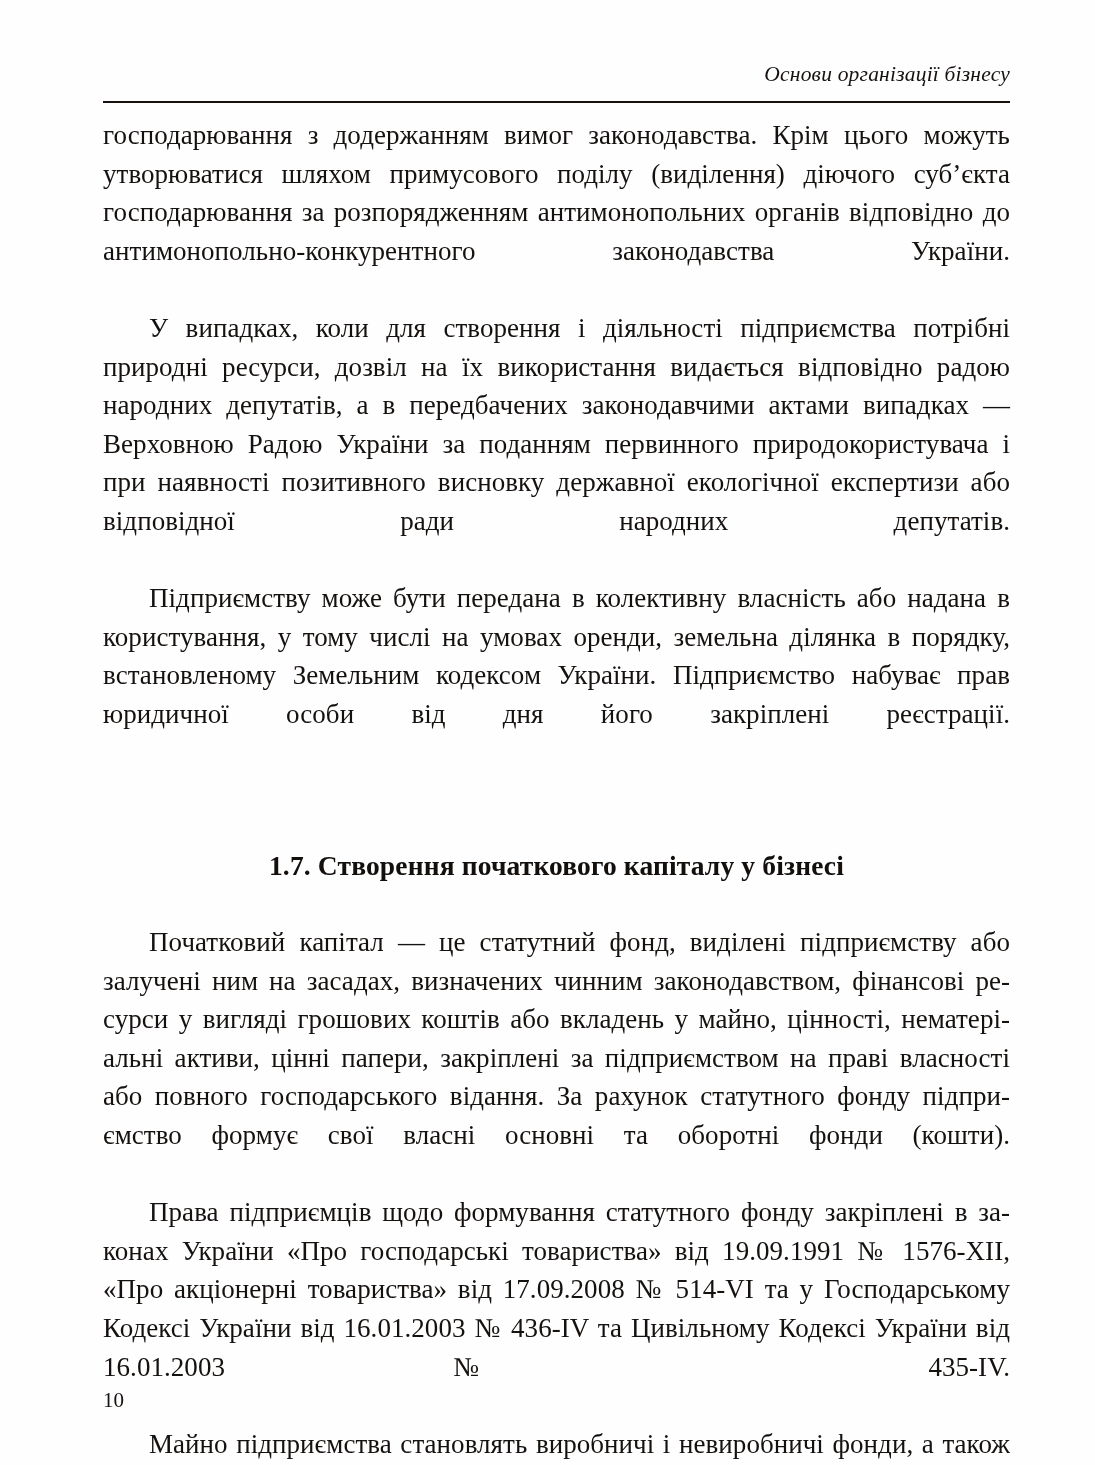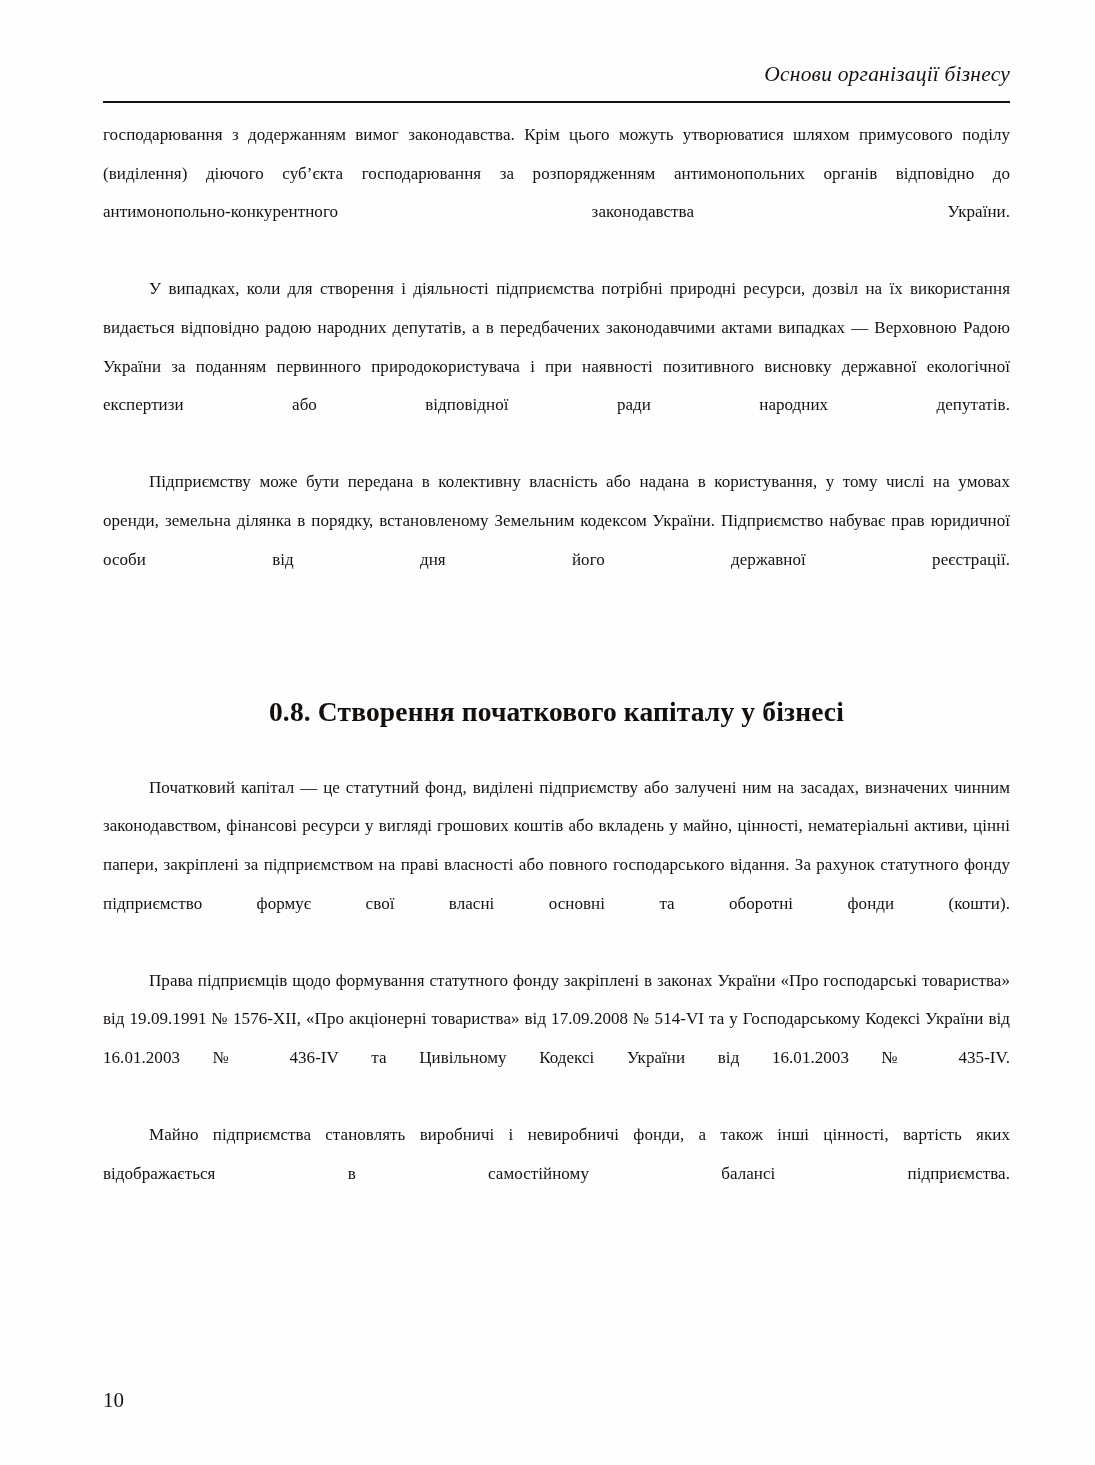--- a/index.html
+++ b/index.html
@@ -50,21 +50,21 @@
   
   .column {
     position: absolute;
     left: 103px;
     top: 116px;
     width: 907px;
   }
 
   p.body {
     margin: 0;
-    font-size: 17px;
+    font-size: 27px;
     line-height: 38.6px;
     text-align: justify;
     text-justify: inter-word;
     letter-spacing: 0.05px;
     word-spacing: 0.4px;
     hyphens: manual;
   }
   p.indent { text-indent: 46px; }
 
   
@@ -105,25 +105,25 @@
 
   <div class="running-header">Основи організації бізнесу</div>
   <div class="header-rule"></div>
 
   <div class="column">
 
     <p class="body indent" style="text-indent:0">господарювання з додержанням вимог законодавства. Крім цього можуть утворюватися шляхом примусового поділу (виділення) діючого суб’єкта господарювання за розпорядженням антимонопольних органів відповідно до антимонопольно-конкурентного законодавства України.</p>
 
     <p class="body indent">У випадках, коли для створення і діяльності підприємства потрібні природні ресурси, дозвіл на їх використання видається відповідно радою народних депутатів, а в передбачених законодавчими актами випадках — Верховною Радою України за поданням первинного природокористувача і при наявності позитивного висновку державної екологічної експертизи або відповідної ради народних депутатів.</p>
 
-    <p class="body indent">Підприємству може бути передана в колективну власність або надана в користування, у тому числі на умовах оренди, земельна ділянка в порядку, встановленому Земельним кодексом України. Підприємство набуває прав юридичної особи від дня його державної реєстрації.</p>
+    <p class="body indent">Підприємству може бути передана в колективну власність або надана в користування, у тому числі на умовах оренди, земельна ділянка в порядку, встановленому Земельним кодексом України. Підприємство набуває прав юридичної особи від дня його закріплені реєстрації.</p>
 
     <div class="spacer-before-heading"></div>
 
-    <div class="section-heading">0.8. Створення початкового капіталу у бізнесі</div>
+    <div class="section-heading">1.7. Створення початкового капіталу у бізнесі</div>
 
     <div class="spacer-after-heading"></div>
 
     <p class="body indent">Початковий капітал — це статутний фонд, виділені підприємству або залучені ним на засадах, визначених чинним законодавством, фінансові ре­сурси у вигляді грошових коштів або вкладень у майно, цінності, нематері­альні активи, цінні папери, закріплені за підприємством на праві власності або повного господарського відання. За рахунок статутного фонду підпри­ємство формує свої власні основні та оборотні фонди (кошти).</p>
 
     <p class="body indent">Права підприємців щодо формування статутного фонду закріплені в за­конах України «Про господарські товариства» від 19.09.1991 № 1576-XII, «Про акціонерні товариства» від 17.09.2008 № 514-VI та у Господарському Кодексі України від 16.01.2003 № 436-IV та Цивільному Кодексі України від 16.01.2003 № 435-IV.</p>
 
     <p class="body indent">Майно підприємства становлять виробничі і невиробничі фонди, а та­кож інші цінності, вартість яких відображається в самостійному балансі під­приємства.</p>
 
   </div>

